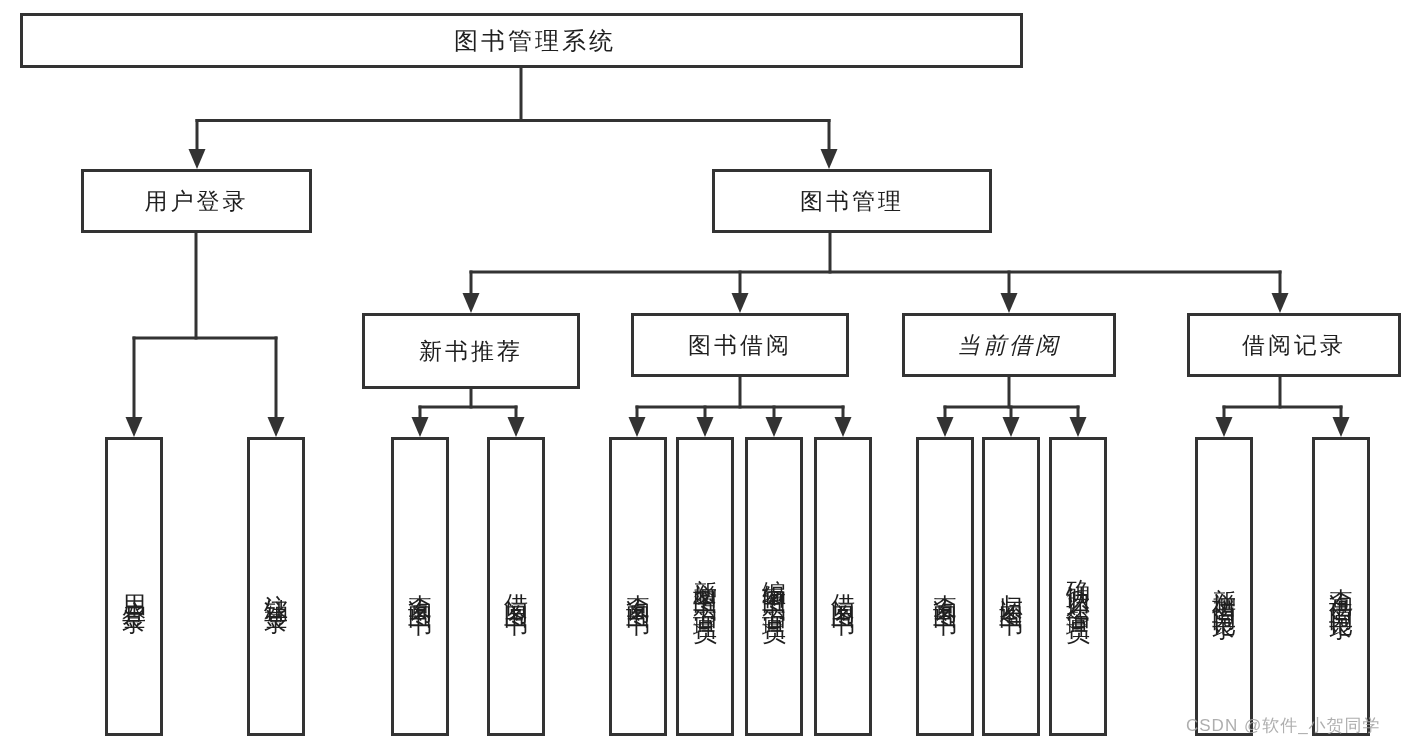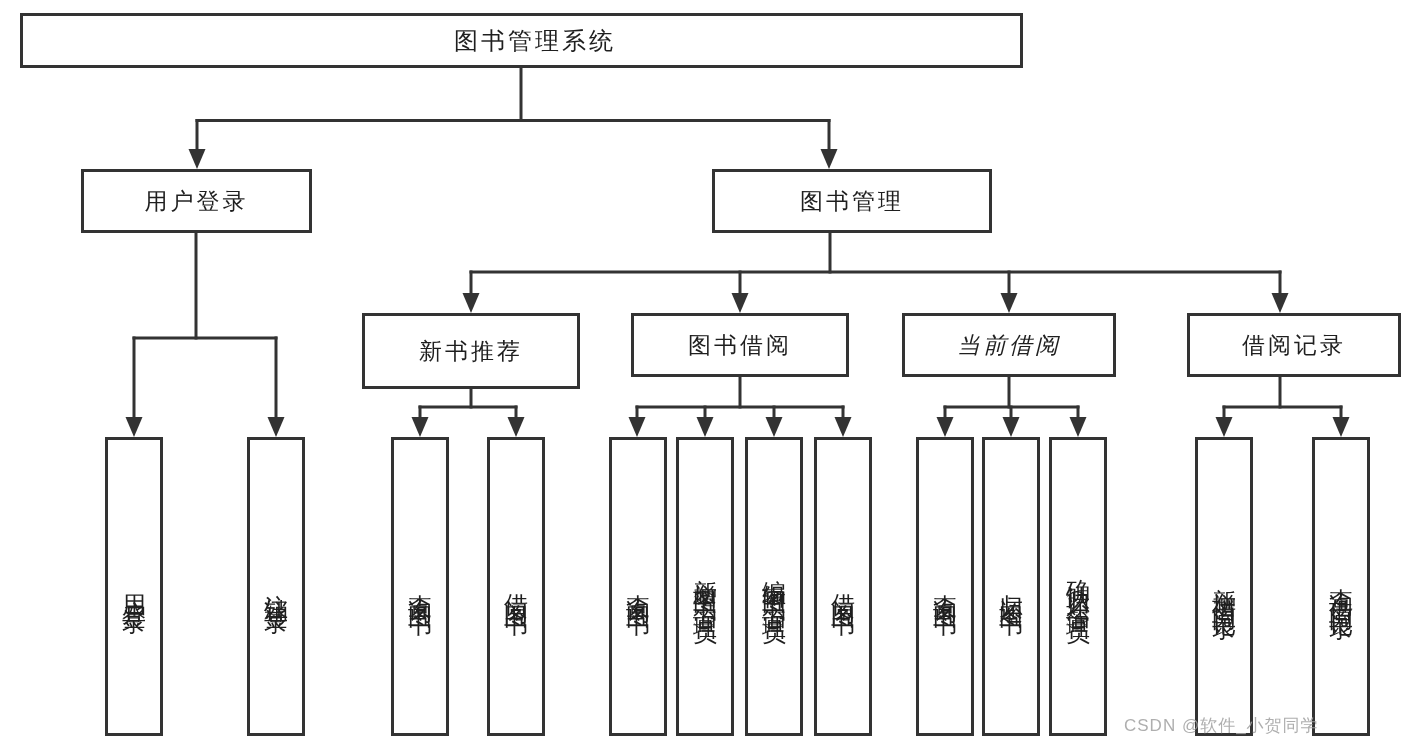--- a/index.html
+++ b/index.html
@@ -31,21 +31,21 @@
   .node-v { font-size: 24px; }
   .vtext {
     writing-mode: vertical-rl;
     text-orientation: mixed;
     letter-spacing: 6px;
     line-height: 1;
     white-space: nowrap;
   }
   .watermark {
     position: absolute;
-    left: 1124px;
+    left: 1186px;
     top: 714px;
     font-size: 17px;
     letter-spacing: 1px;
     color: #a6a6a6;
     opacity: 0.9;
     white-space: nowrap;
     z-index: 5;
   }
 </style>
 </head>

